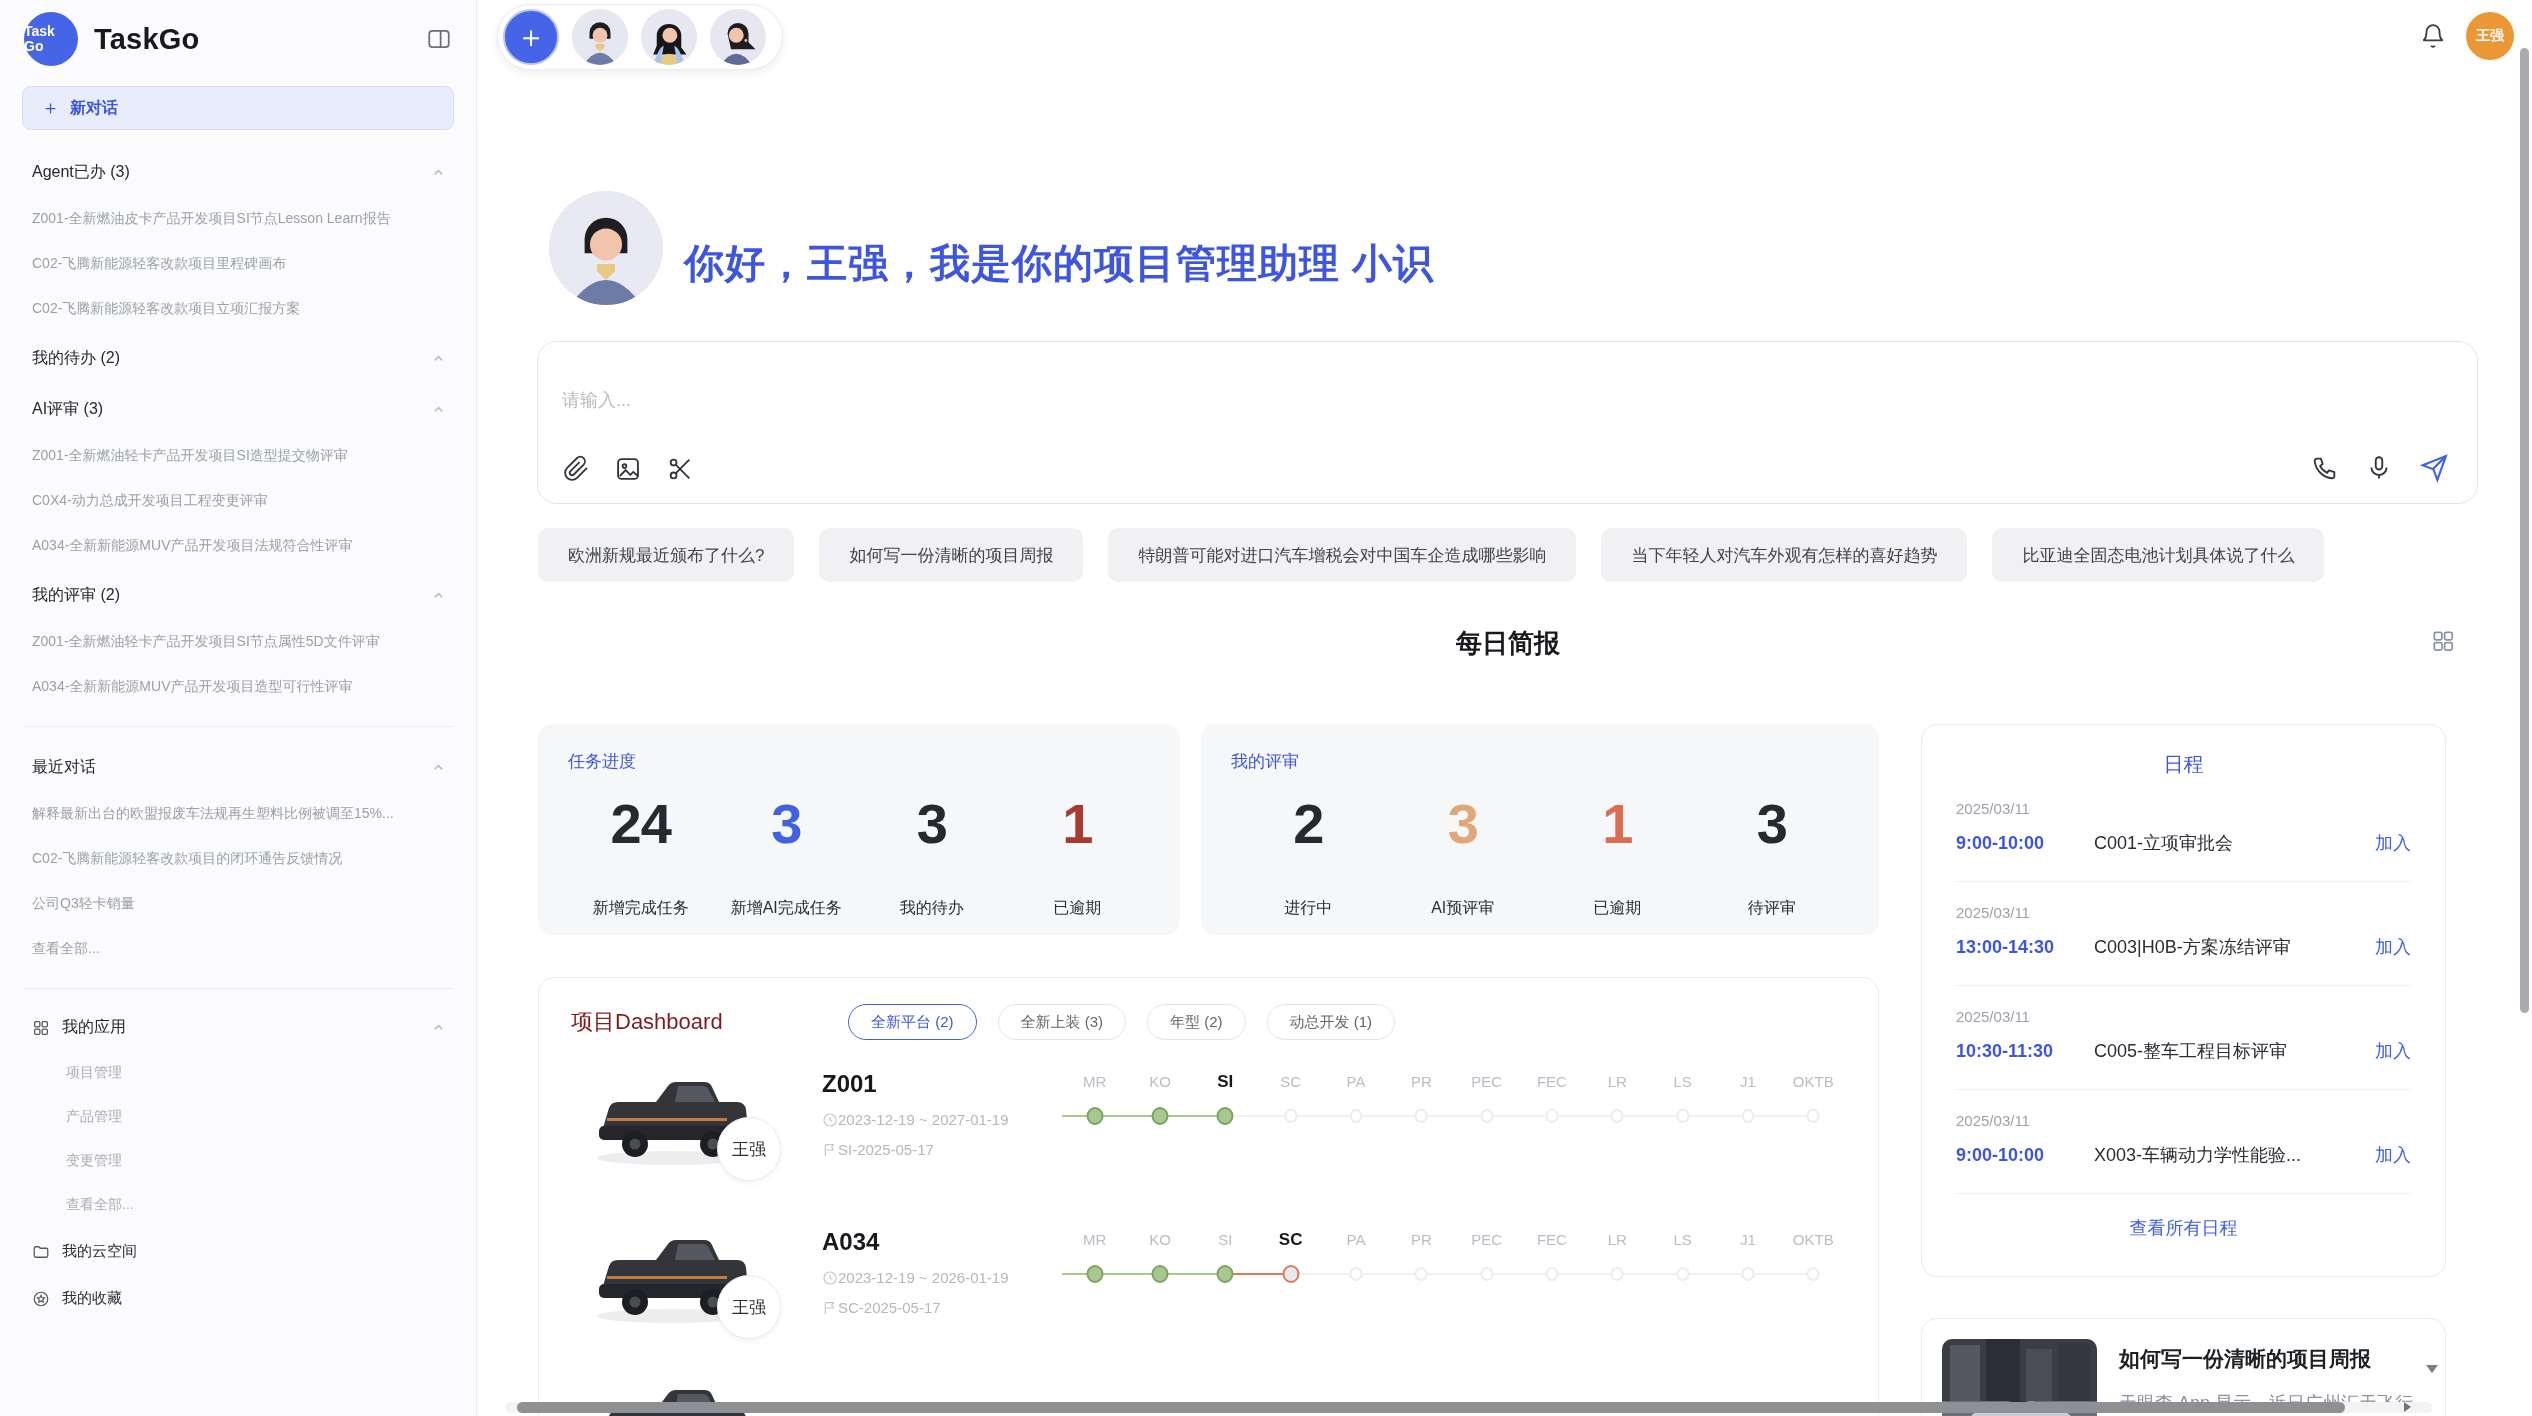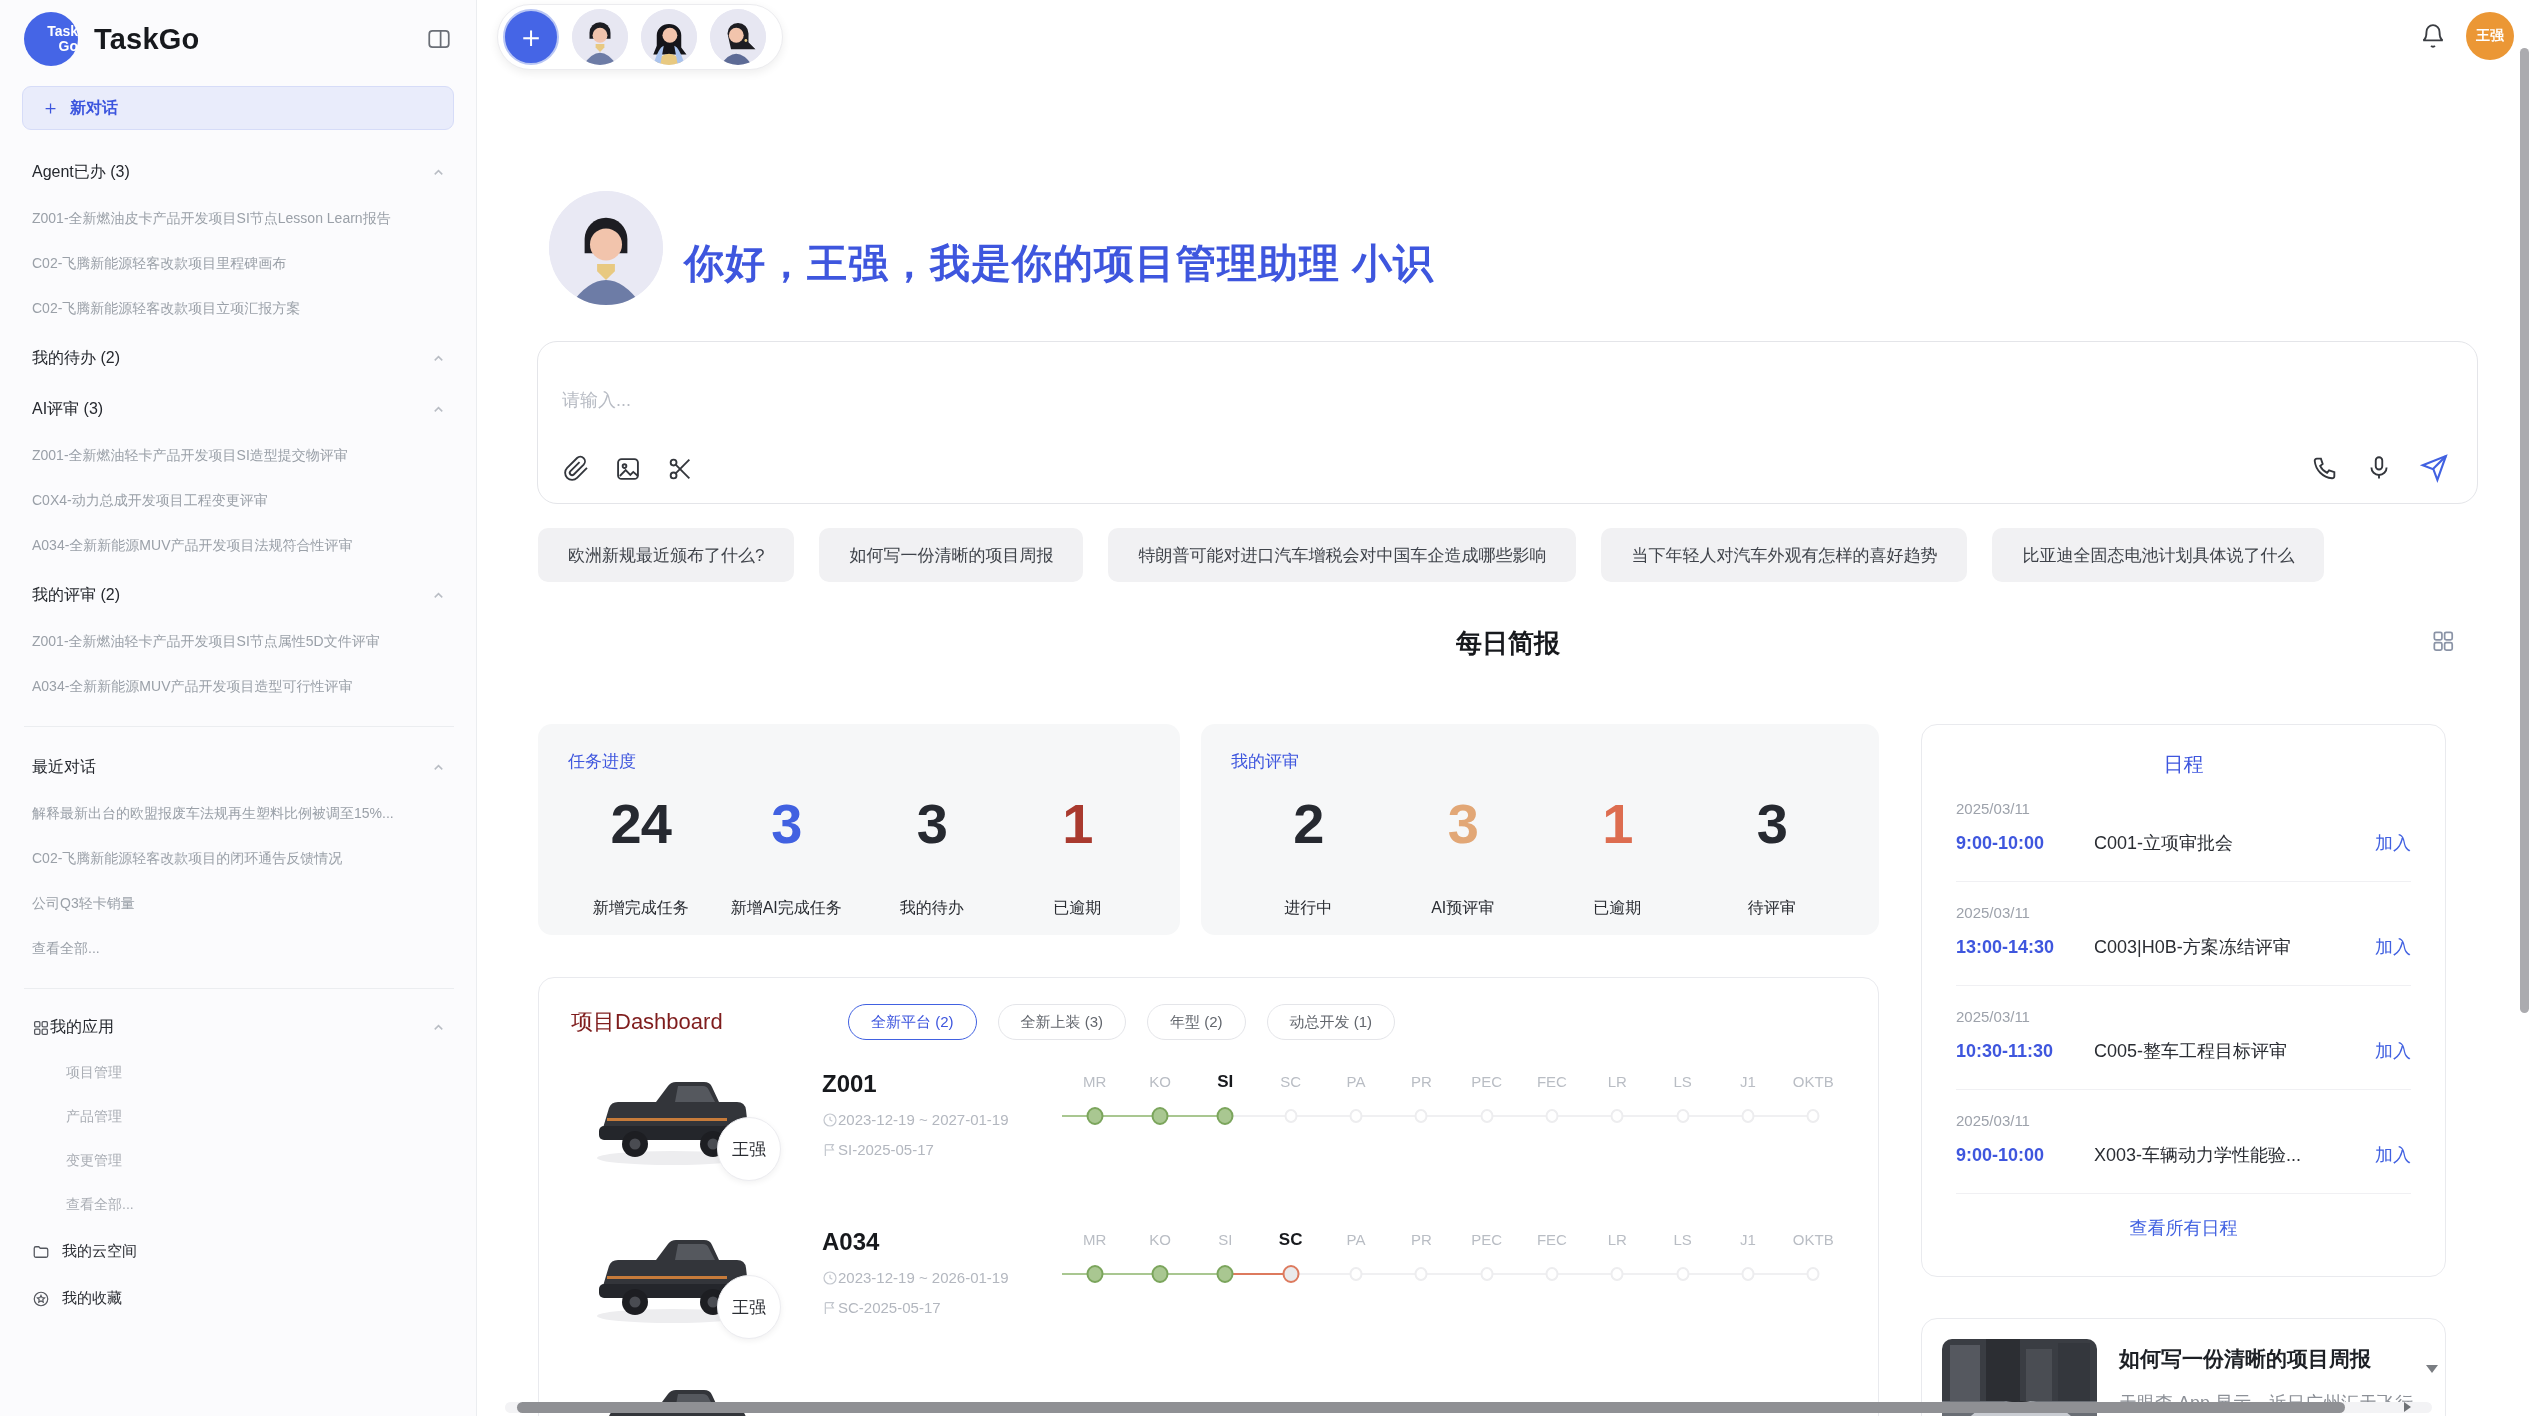--- a/index.html
+++ b/index.html
@@ -3,30 +3,30 @@
 <meta charset="utf-8">
 <style>
   * { margin:0; padding:0; box-sizing:border-box; }
   html,body { width:2532px; height:1416px; overflow:hidden; }
   body { font-family:"Liberation Sans","DejaVu Sans",sans-serif; background:#fff; position:relative; color:#2a2d33; }
   svg { display:block; }
 
   
   .sidebar { position:absolute; left:0; top:0; width:477px; height:1416px; background:#fbfbfd; border-right:1px solid #ebedf0; padding:0 0 0 0; overflow:hidden; }
   .side-head { display:flex; align-items:center; padding:12px 24px 0 24px; }
-  .logo { width:54px; height:54px; border-radius:50%; background:#4565e6; color:#fff; display:flex; flex-direction:column; align-items:flex-end; justify-content:center; font-size:14px; font-weight:700; line-height:1.08; flex:0 0 auto; }
+  .logo { width:54px; height:54px; border-radius:50%; background:#4565e6; color:#fff; display:flex; flex-direction:column; align-items:flex-start; justify-content:center; font-size:14px; font-weight:700; line-height:1.08; flex:0 0 auto; }
   .app-title { font-size:29px; font-weight:700; color:#17191d; margin-left:16px; flex:1; letter-spacing:.2px; }
   .collapse-btn { color:#6a6e76; cursor:pointer; }
   .newchat { margin:20px 22px 0 22px; height:44px; background:#e9ecfb; border:1px solid #d6dcf8; border-radius:9px; display:flex; align-items:center; gap:10px; padding:0 18px; color:#3c55de; font-size:16px; font-weight:700; cursor:pointer; }
   .newchat .plus { font-size:19px; font-weight:400; }
   .side-scroll { padding:2px 30px 0 32px; }
   .sec-head { display:flex; align-items:center; justify-content:space-between; margin-top:30px; font-size:16px; color:#25282e; cursor:pointer; }
   .sec-items .sec-item { margin-top:27px; font-size:14px; color:#9aa0a8; white-space:nowrap; overflow:hidden; text-overflow:ellipsis; cursor:pointer; }
   .sb-divider { border-top:1px solid #ebedf0; margin:30px -8px 0 -8px; }
-  .apps-head { display:flex; align-items:center; margin-top:28px; font-size:16px; color:#25282e; gap:0; cursor:pointer; }
+  .apps-head { display:flex; align-items:center; margin-top:28px; font-size:16px; color:#25282e; gap:12px; cursor:pointer; }
   .apps-head .grow { flex:1; }
   .sub-item { margin:26px 0 0 34px; font-size:14px; color:#a9adb4; cursor:pointer; }
   .link-row { display:flex; align-items:center; gap:12px; margin-top:28px; font-size:15px; color:#2a2d33; cursor:pointer; }
   .icon-g { color:#55585f; }
   .chev { color:#b9bdc4; }
 
   
   .topbar-pill { position:absolute; left:497px; top:4px; height:66px; background:#fff; border:1px solid #ececef; border-radius:33px; box-shadow:0 3px 10px rgba(0,0,0,.07); display:flex; align-items:center; gap:13px; padding:0 16px 0 5px; }
   .pill-add { width:56px; height:56px; border-radius:50%; background:#4565e6; border:2px solid #b9c6f4; color:#fff; font-size:30px; font-weight:400; display:flex; align-items:center; justify-content:center; cursor:pointer; }
   .pill-avatar { width:56px; height:56px; border-radius:50%; overflow:hidden; background:#e7e7f2; cursor:pointer; flex:0 0 auto; }

